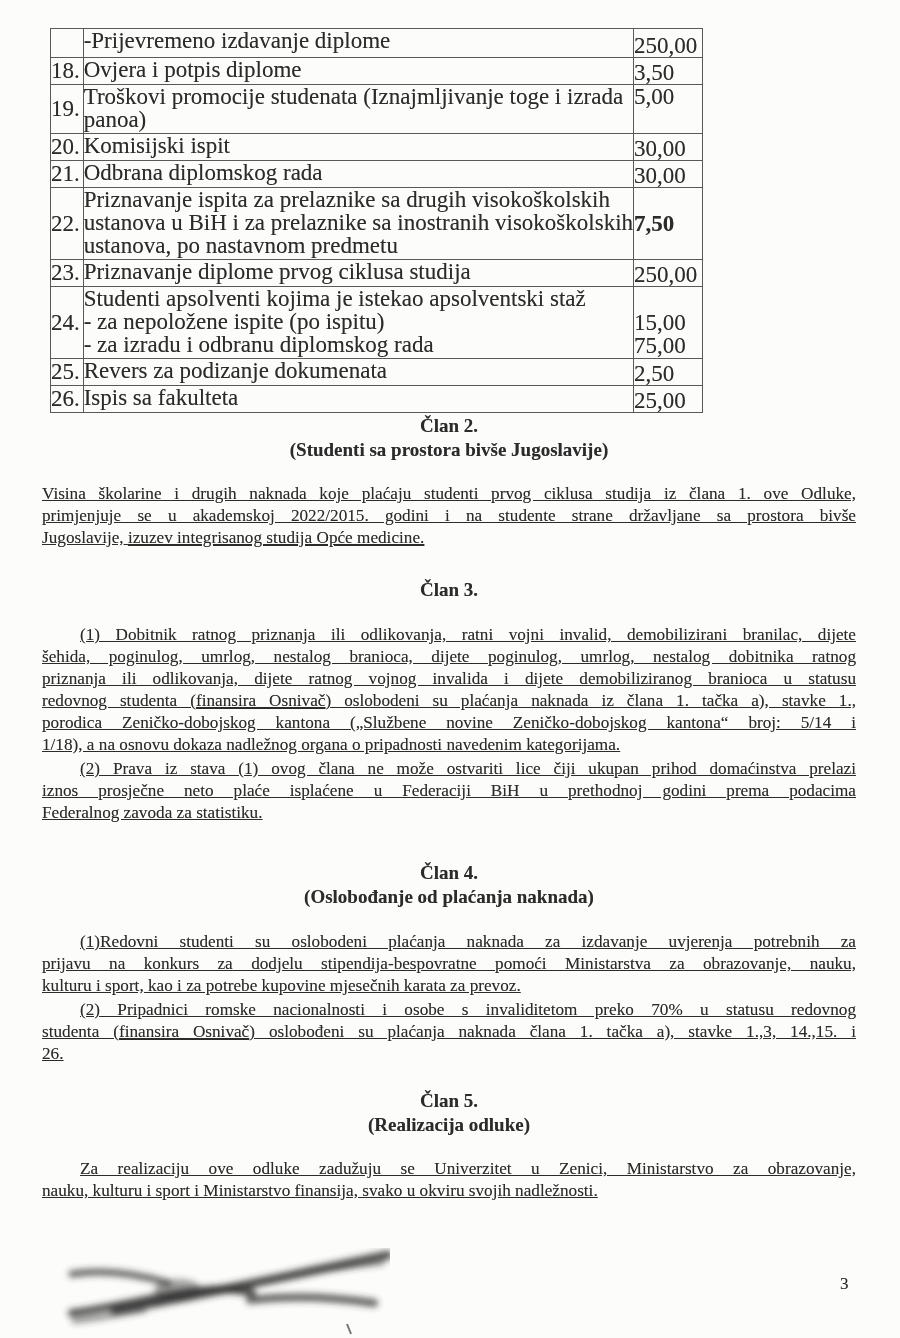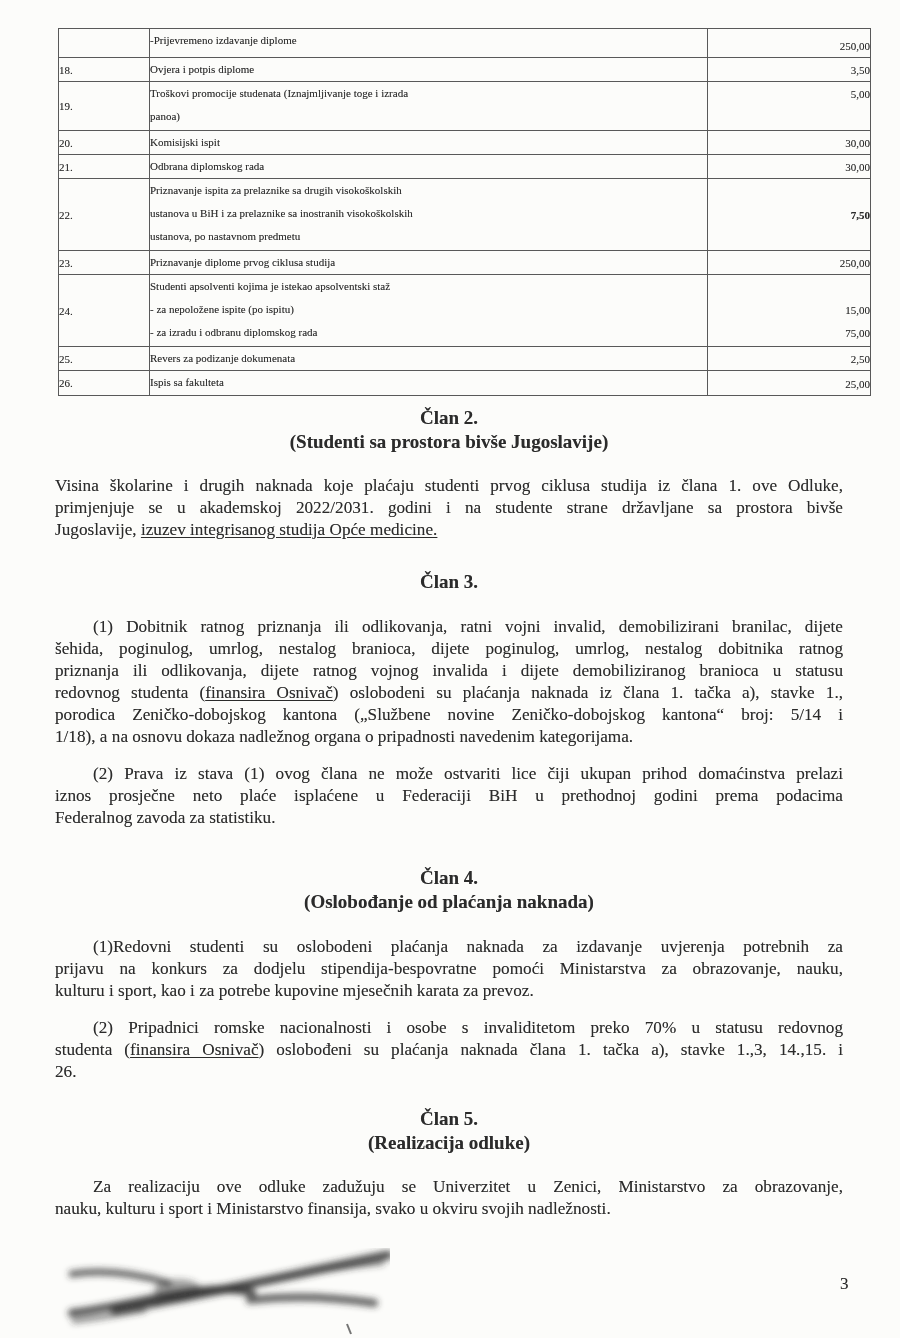--- a/index.html
+++ b/index.html
@@ -2,37 +2,37 @@
 <html><head>
 <meta charset="utf-8">
 <style>
   html,body{margin:0;padding:0;}
   .page{
     position:relative;width:900px;height:1338px;background:#fcfcfa;
     font-family:"Liberation Serif",serif;color:#2b2b2b;overflow:hidden;
     text-shadow:0 0 .6px rgba(40,40,40,.38);
   }
   
-  .fees{position:absolute;left:58px;top:28px;width:813px;border-collapse:collapse;font-size:11px;}
+  .fees{position:absolute;left:50px;top:28px;width:653px;border-collapse:collapse;font-size:23px;}
   .fees td{border:1.4px solid #595959;padding:0;}
   .c-num{width:90px;text-align:left;vertical-align:middle;}
   .c-desc{vertical-align:top;padding:0 6px 0 8px;}
   .c-desc .dl{line-height:23px;white-space:nowrap;}
-  .c-val{width:162px;text-align:right;padding-right:12px;vertical-align:bottom;line-height:22px;padding-bottom:2px;}
+  .c-val{width:162px;padding-right:12px;vertical-align:bottom;line-height:22px;padding-bottom:2px;}
   tr.vtop .c-val{vertical-align:top;padding-top:1px;}
   tr.vmid .c-val{vertical-align:middle;padding-bottom:0;font-weight:bold;}
   .vsp{height:23px;}
   .vline{line-height:23px;}
   .rh-a{height:29px}.rh-b{height:23px}.rh-c{height:49px}.rh-d{height:23px}.rh-e{height:22px}
   .rh-f{height:72px}.rh-g{height:23px}.rh-h{height:72px}.rh-i{height:23px}.rh-j{height:25px}
   
   .doc{position:absolute;left:40px;top:406px;width:818px;font-size:17.2px;}
   .ct{margin:0;text-align:center;font-weight:bold;font-size:19px;line-height:24px;}
-  .mt8{}.mt29{margin-top:29px}.mt37{margin-top:37px}.mt12{margin-top:24px}
-  .para{margin:15px;}
+  .mt8{margin-top:8px}.mt29{margin-top:29px}.mt37{margin-top:37px}.mt12{margin-top:24px}
+  .para{margin:2px;text-decoration:underline;}
   .pmt21{margin-top:21px}.pmt22{margin-top:22px}
   .line{line-height:22px;text-align:justify;text-align-last:justify;}
   .line.end{text-align-last:left;}
   .line.ind{padding-left:38px;}
   .u{text-decoration:underline;text-underline-offset:2px;}
   
   .sig{position:absolute;left:60px;top:1248px;width:330px;height:90px;}
   .pnum{position:absolute;left:840px;top:1274px;font-size:17px;}
 </style>
 </head>
@@ -123,21 +123,21 @@
     </tr>
   </tbody>
     </table>
 
   <div class="doc">
 
     <p class="ct mt8">Član 2.</p>
     <p class="ct">(Studenti sa prostora bivše Jugoslavije)</p>
     <div class="para pmt21">
       <div class="line">Visina školarine i drugih naknada koje plaćaju studenti prvog ciklusa studija iz člana 1. ove Odluke,</div>
-      <div class="line">primjenjuje se u akademskoj 2022/2031. godini i na studente strane državljane sa prostora bivše</div>
+      <div class="line">primjenjuje se u akademskoj 2022/2015. godini i na studente strane državljane sa prostora bivše</div>
       <div class="line end"><span>Jugoslavije,</span>
         <span class="u">izuzev integrisanog studija Opće medicine.</span></div>
     </div>
 
     <p class="ct mt29">Član 3.</p>
     <div class="para pmt22">
       <div class="line ind">(1) Dobitnik ratnog priznanja ili odlikovanja, ratni vojni invalid, demobilizirani branilac, dijete</div>
       <div class="line">šehida, poginulog, umrlog, nestalog branioca, dijete poginulog, umrlog, nestalog dobitnika ratnog</div>
       <div class="line">priznanja ili odlikovanja, dijete ratnog vojnog invalida i dijete demobiliziranog branioca u statusu</div>
       <div class="line"><span>redovnog studenta (</span><span class="u">finansira Osnivač</span><span>) oslobodeni su plaćanja naknada iz člana 1. tačka a), stavke 1.,</span></div>

